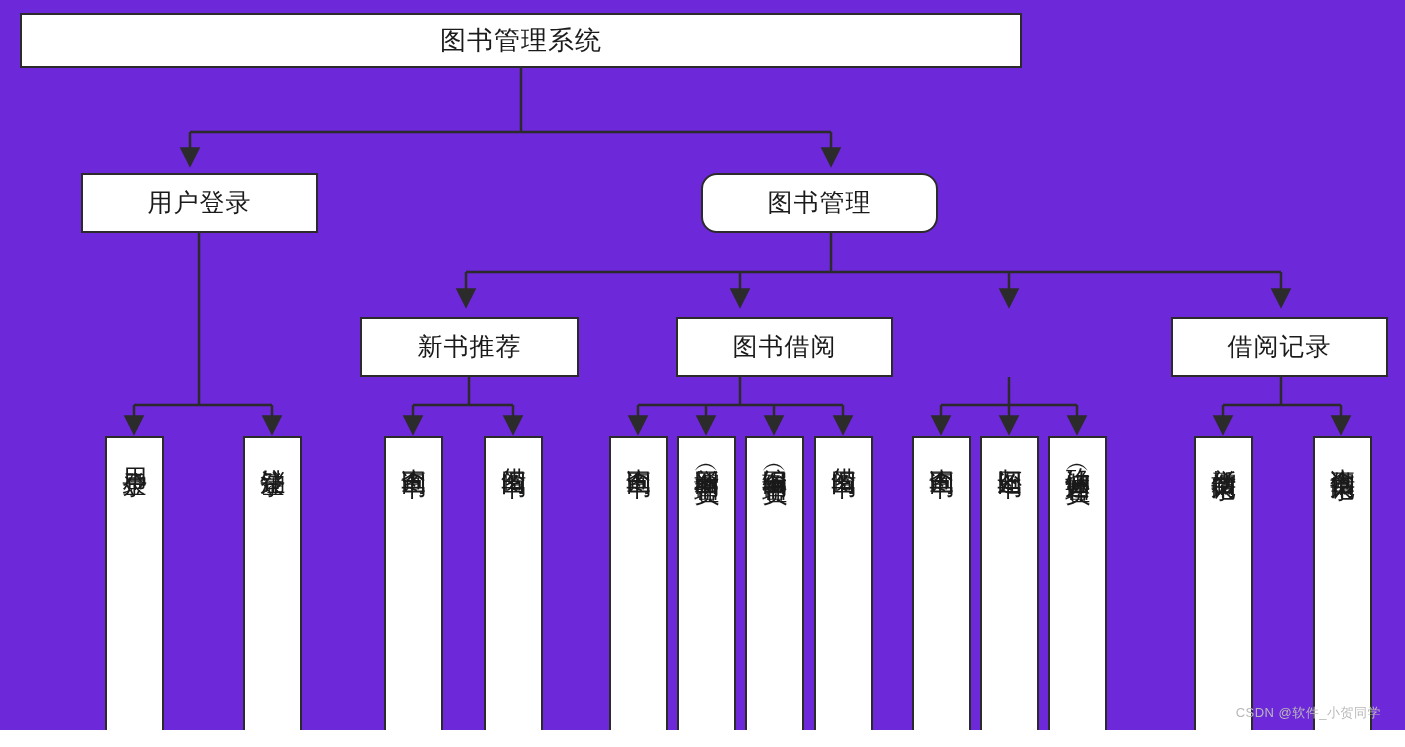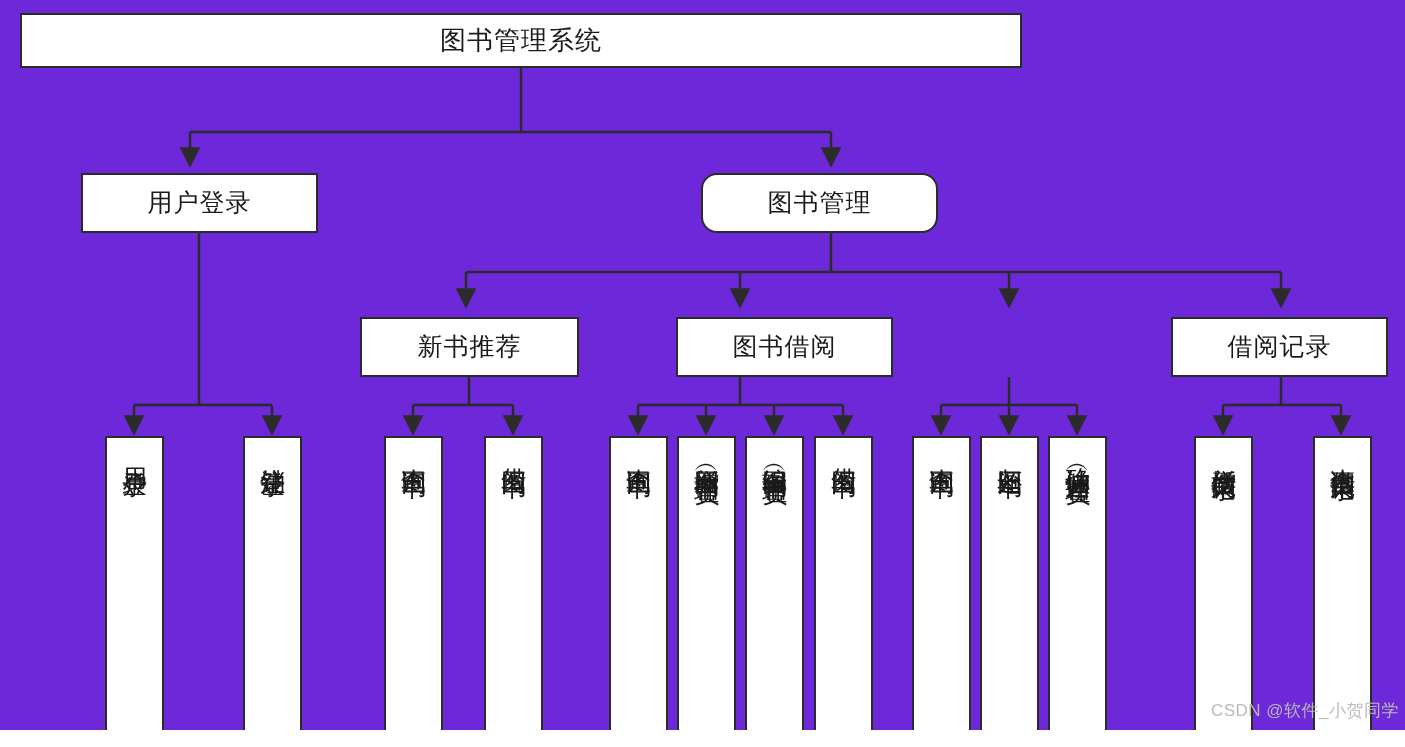--- a/index.html
+++ b/index.html
@@ -60,23 +60,23 @@
   .node.vert .label {
     writing-mode: vertical-rl;
     text-orientation: upright;
     font-size: 25px;
     line-height: 1.02;
     letter-spacing: 2px;
     white-space: nowrap;
   }
   #watermark {
     position: absolute;
-    right: 6px;
+    right: 24px;
     bottom: 8px;
-    font-size: 17px;
+    font-size: 13px;
     color: #b9b9b9;
     letter-spacing: 0.5px;
     z-index: 5;
     white-space: nowrap;
   }
 </style>
 </head>
 <body>
 
 <div id="canvas">

